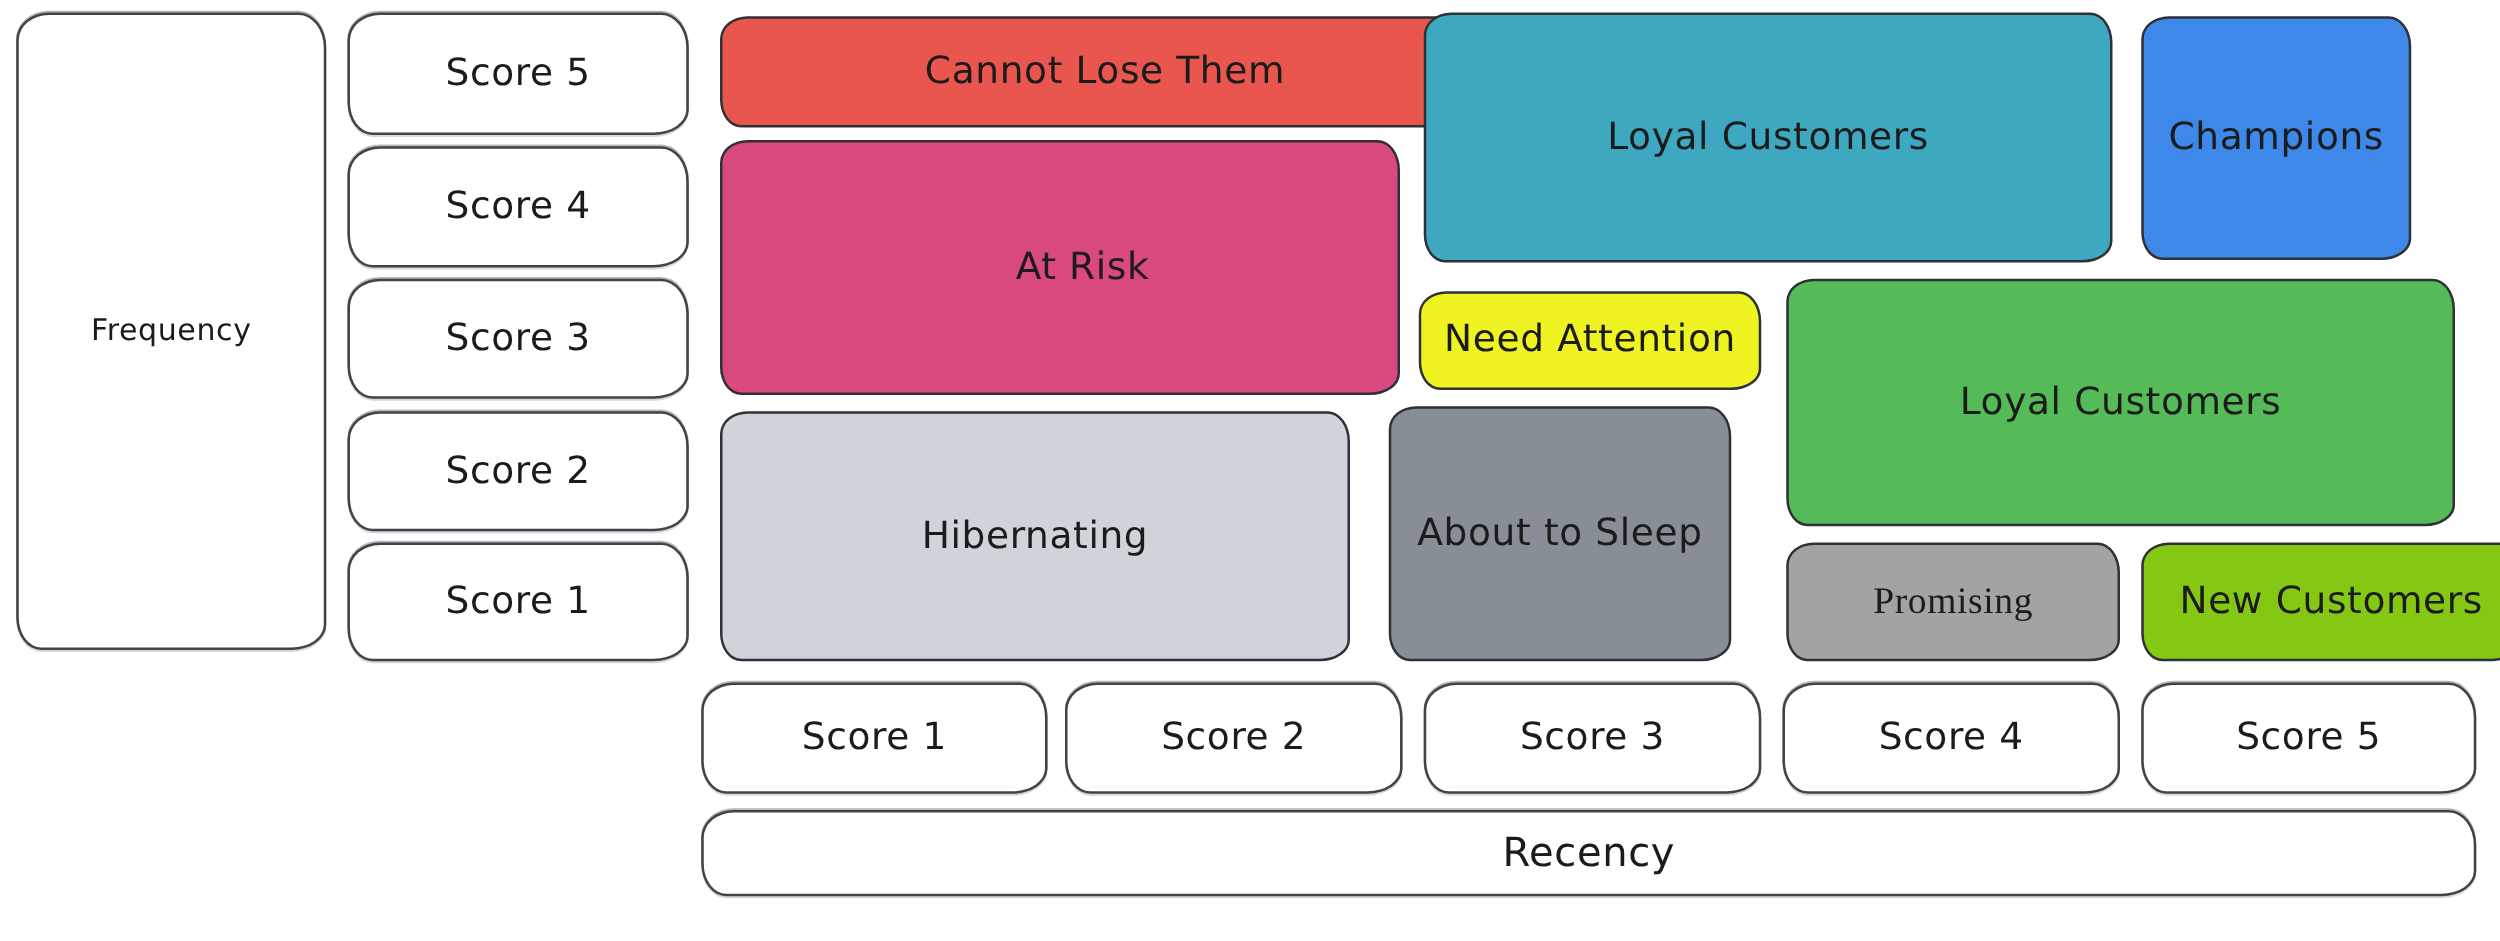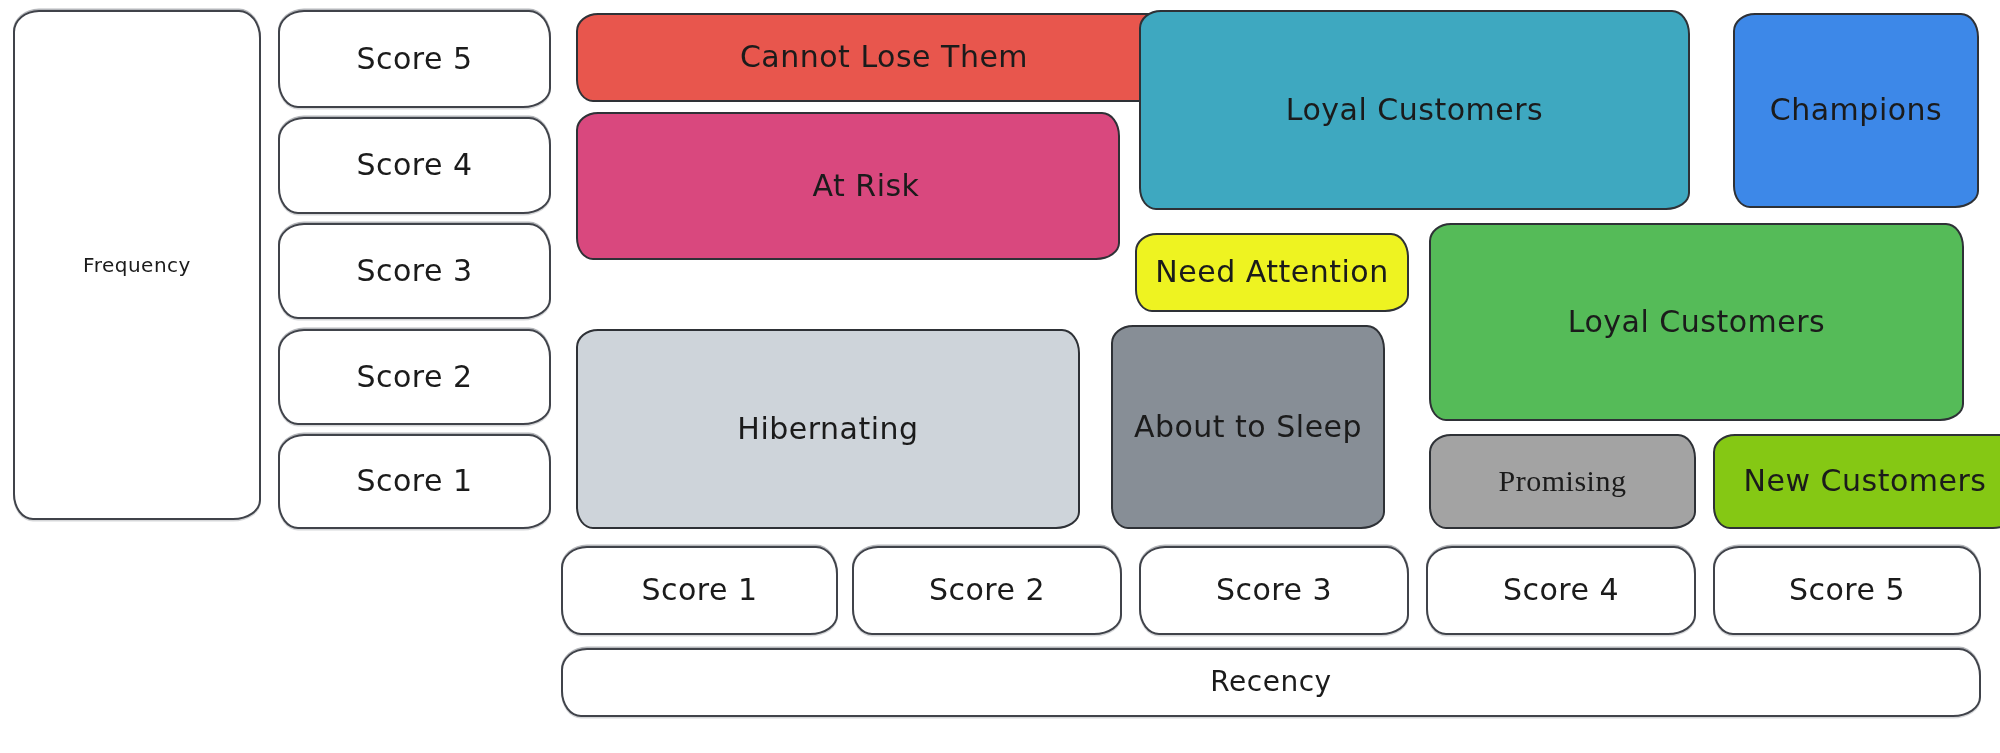--- a/index.html
+++ b/index.html
@@ -34,44 +34,44 @@
     border-radius: 26px 22px 28px 20px / 22px 28px 20px 26px;
     box-shadow: 0 -1.5px 0 rgba(90,95,105,0.45), 0 1.5px 0 rgba(90,95,105,0.25);
   }
   
   .segment {
     border: 2.5px solid #2e3136;
     border-radius: 22px 18px 24px 17px / 18px 24px 17px 22px;
   }
 
   
-  .freq-axis        { left:13px;   top:10px;  width:248px;  height:510px; font-size:20px; }
+  .freq-axis        { left:13px;   top:10px;  width:248px;  height:510px; font-size:24px; }
   .freq-s5          { left:278px;  top:10px;  width:273px;  height:98px; }
   .freq-s4          { left:278px;  top:117px; width:273px;  height:97px; }
   .freq-s3          { left:278px;  top:223px; width:273px;  height:96px; }
   .freq-s2          { left:278px;  top:329px; width:273px;  height:96px; }
   .freq-s1          { left:278px;  top:434px; width:273px;  height:95px; }
 
   .seg-cannot-lose  { left:576px;  top:13px;  width:616px;  height:89px; }
-  .seg-at-risk      { left:576px;  top:112px; width:544px;  height:148px;padding-left:36px; }
+  .seg-at-risk      { left:576px;  top:112px; width:544px;  height:204px;padding-left:36px; }
   .seg-hibernating  { left:576px;  top:329px; width:504px;  height:200px; }
   .seg-loyal-teal   { left:1139px; top:10px;  width:551px;  height:200px; }
-  .seg-champions    { left:1713px; top:13px;  width:246px;  height:195px;margin-left:20px; }
+  .seg-champions    { left:1713px; top:13px;  width:216px;  height:195px; }
   .seg-need-attn    { left:1135px; top:233px; width:274px;  height:79px; }
   .seg-about-sleep  { left:1111px; top:325px; width:274px;  height:204px; }
   .seg-loyal-green  { left:1429px; top:223px; width:535px;  height:198px; }
   .seg-promising    { left:1429px; top:434px; width:267px;  height:95px; }
   .seg-new-cust     { left:1713px; top:434px; width:304px;  height:95px; }
 
   .rec-s1           { left:561px;  top:546px; width:277px;  height:89px; }
   .rec-s2           { left:852px;  top:546px; width:270px;  height:89px; }
   .rec-s3           { left:1139px; top:546px; width:270px;  height:89px; }
   .rec-s4           { left:1426px; top:546px; width:270px;  height:89px; }
   .rec-s5           { left:1713px; top:546px; width:268px;  height:89px; }
-  .rec-axis         { left:561px;  top:648px; width:1420px; height:69px; font-size:28px; }
+  .rec-axis         { left:561px;  top:648px; width:1420px; height:69px; font-size:32px; }
 </style>
 </head>
 <body>
 
 <div id="canvas">
 
   <div class="box axis-box freq-axis">Frequency</div>
   <div class="box axis-box freq-s5">Score 5</div>
   <div class="box axis-box freq-s4">Score 4</div>
   <div class="box axis-box freq-s3">Score 3</div>

